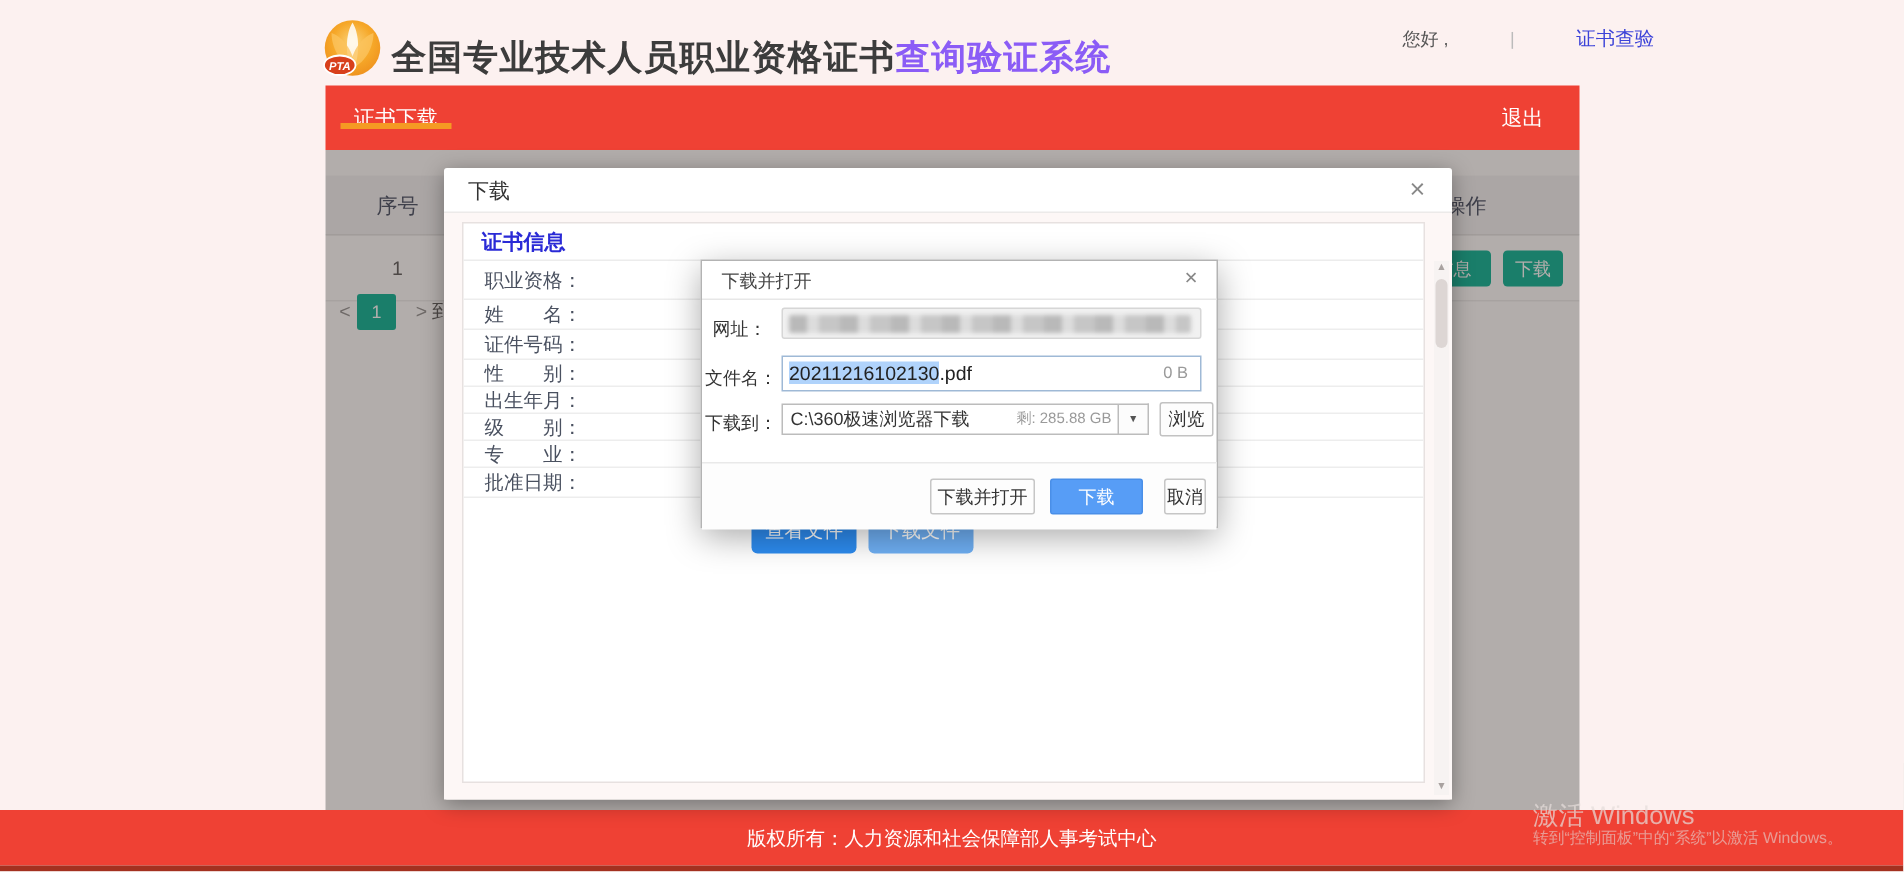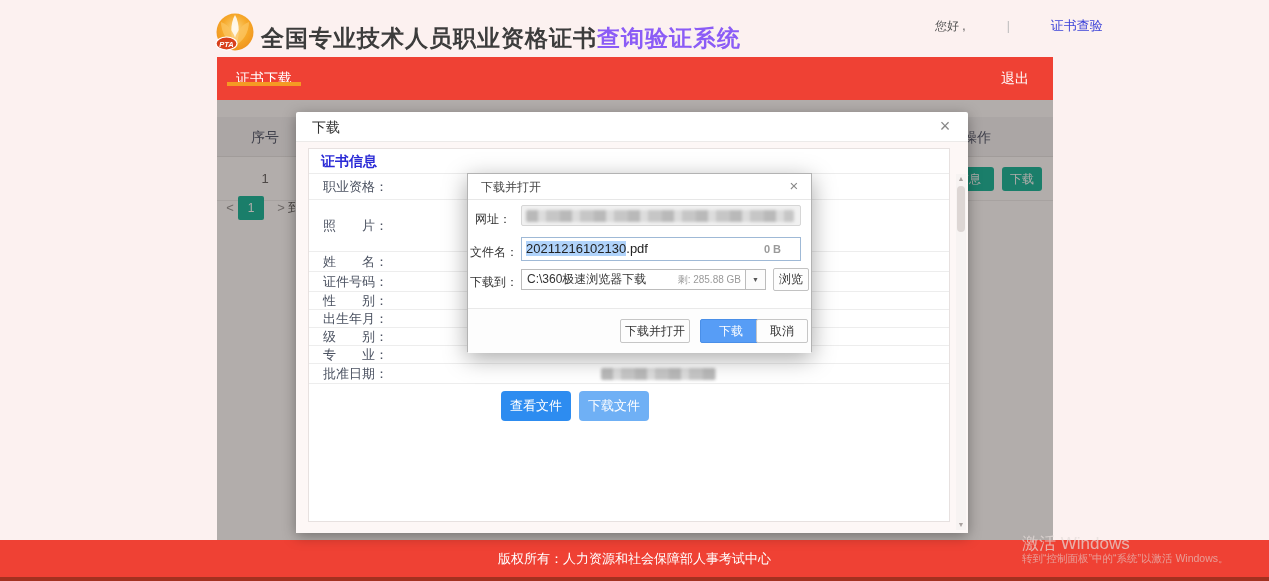--- a/index.html
+++ b/index.html
@@ -94,37 +94,37 @@
     text-align:center; color:#888; font-size:15px; cursor:pointer; }
   .dl-label { position:absolute; left:0; width:50px; text-align:right; color:#333; }
   .dl-url-label { top:37px;text-align:center; } .dl-name-label { top:70px; } .dl-save-label { top:100px; }
   .dl-url-input { position:absolute; left:53px; top:31px; width:280px; height:21px;
     background:#f1f1f1; border:1px solid #d6d6d6; border-radius:2px; overflow:hidden; }
   .dl-url-input .redacted { position:absolute; left:4px; top:4px; width:268px; height:12px; }
   .dl-name-input { position:absolute; left:53px; top:63px; width:280px; height:24px;
     background:#fff; border:1px solid #9fb9d6; line-height:22px; padding-left:4px;
     font-size:13px; color:#222; cursor:text; }
   .dl-name-input .sel { background:#b0d3fb; }
-  .dl-size { position:absolute; right:19px; top:0; font-size:11px; color:#9a9a9a;font-weight:bold; }
+  .dl-size { position:absolute; right:8px; top:0; font-size:11px; color:#9a9a9a; }
   .dl-save-input { position:absolute; left:53px; top:95px; width:225px; height:21px;
     background:#fff; border:1px solid #bcbcbc; line-height:19px; padding-left:5px;
     color:#333; cursor:text; white-space:nowrap; overflow:hidden; }
   .dl-free { position:absolute; right:4px; top:0; font-size:10px; color:#9a9a9a; line-height:19px; }
   .dl-caret { position:absolute; left:278px; top:95px; width:20px; height:21px; background:#fcfcfc;
     border:1px solid #bcbcbc; border-left:none; text-align:center; line-height:19px;
     font-size:7px; color:#555; cursor:pointer; }
   .dl-browse { position:absolute; left:305px; top:94px; width:36px; height:23px; background:#fdfdfd;
     border:1px solid #c2c2c2; border-radius:2px; font-size:12px; color:#333; cursor:pointer; }
   .dl-footer { position:absolute; left:0; top:134px; width:100%; height:45px;
     border-top:1px solid #e9e9e9; background:#fdfdfd; }
   .dl-btn { position:absolute; top:10px; height:24px; background:#fdfdfd; border:1px solid #c6c6c6;
     border-radius:2px; font-size:12px; color:#333; cursor:pointer; }
   .dl-open { left:152px; width:70px; }
   .dl-go { left:232px; width:62px; background:#579df6; border-color:#4a8fe8; color:#fff; }
-  .dl-cancel { left:288px; width:52px; }
+  .dl-cancel { left:308px; width:28px; }
 
   
   .footer { position:absolute; left:0; top:540px; width:1269px; height:37px; background:#ef4134;
     color:#fff; font-size:13px; text-align:center; line-height:37px; }
   .footer-strip { position:absolute; left:0; top:577px; width:1269px; height:4px; background:#a33120; }
   .wm { position:absolute; z-index:9; color:rgba(228,221,218,0.72); pointer-events:none; white-space:nowrap; }
   .wm1 { left:1022px; top:532px; font-size:17px; }
   .wm2 { left:1022px; top:552px; font-size:10.5px; color:rgba(228,221,218,0.58); }
 
   .redacted { background:repeating-linear-gradient(90deg,#b9b9b9 0 12px,#dcdcdc 12px 20px,#c6c6c6 20px 34px);
@@ -201,23 +201,20 @@
     <div class="modal-titlebar">
       <div class="modal-title">下载</div>
       <div class="modal-close">×</div>
     </div>
     <div class="modal-body">
       <div class="panel">
         <div class="panel-heading">证书信息</div>
         <div class="frow r-prof">
           <span class="flabel">职业资格：</span>
         </div>
-        <div class="frow r-photo">
-          <span class="flabel">照　　片：</span>
-        </div>
         <div class="frow r-name">
           <span class="flabel">姓　　名：</span>
         </div>
         <div class="frow r-id">
           <span class="flabel">证件号码：</span>
         </div>
         <div class="frow r-sex">
           <span class="flabel">性　　别：</span>
         </div>
         <div class="frow r-birth">

